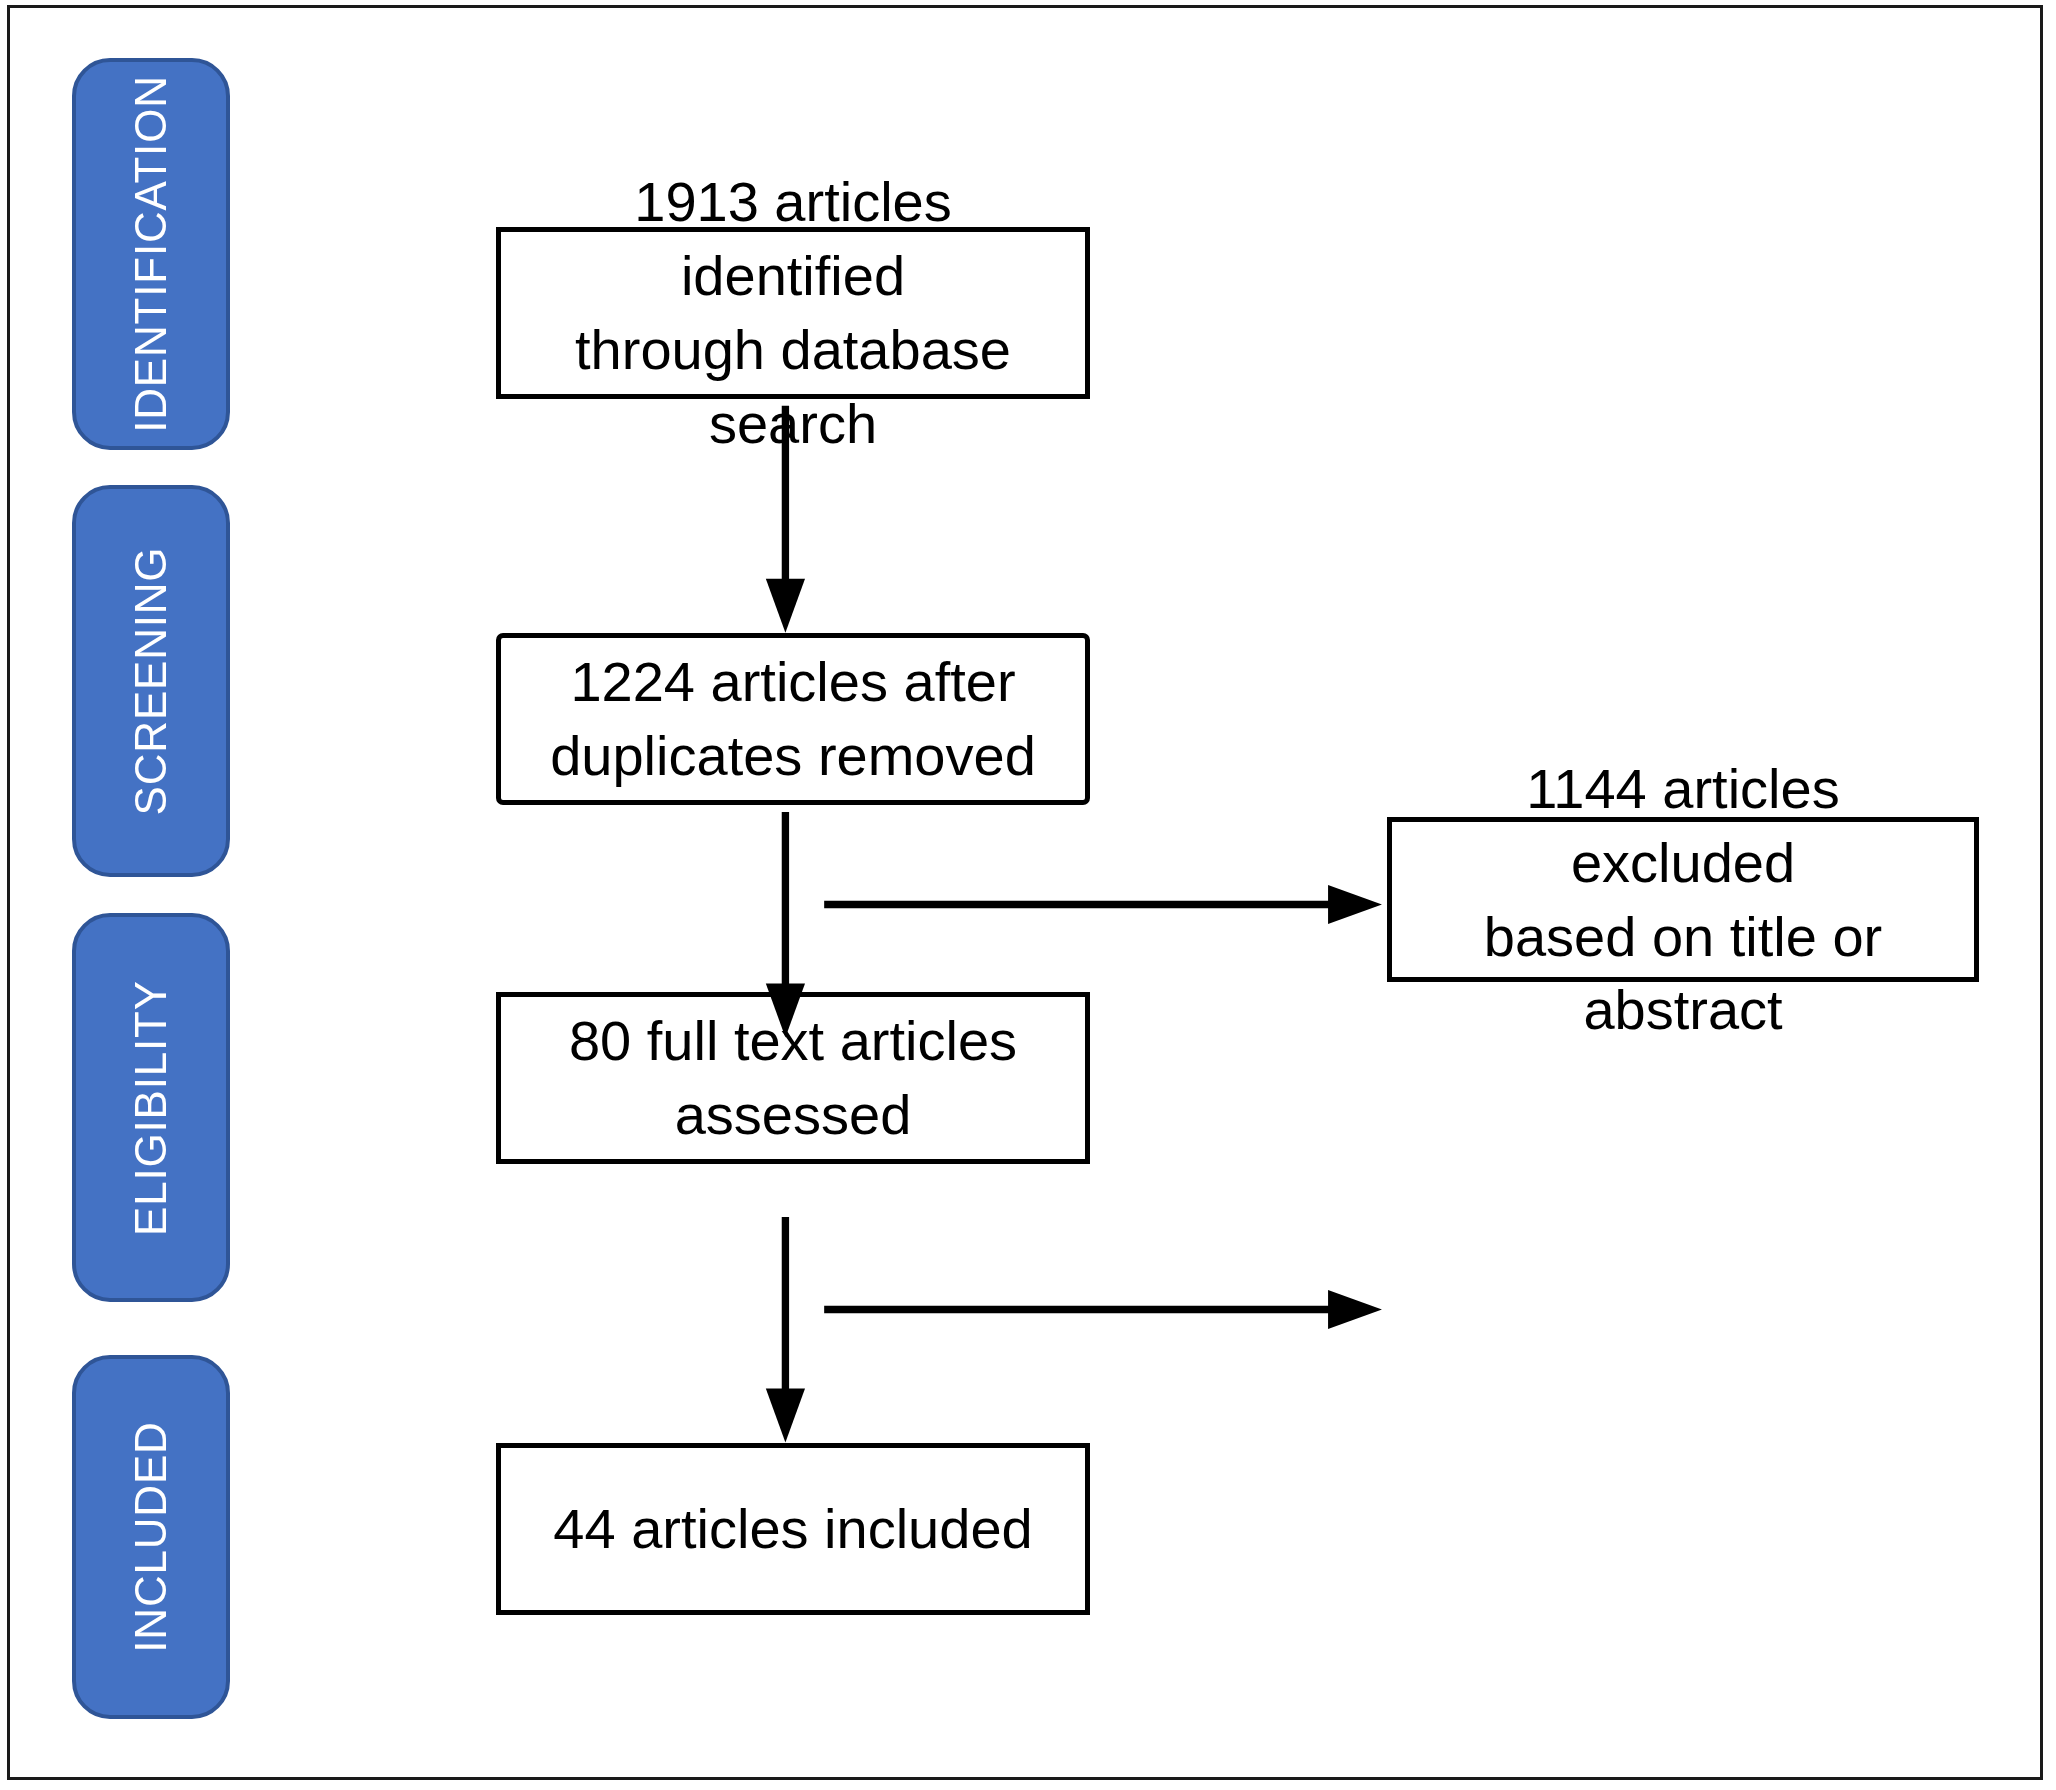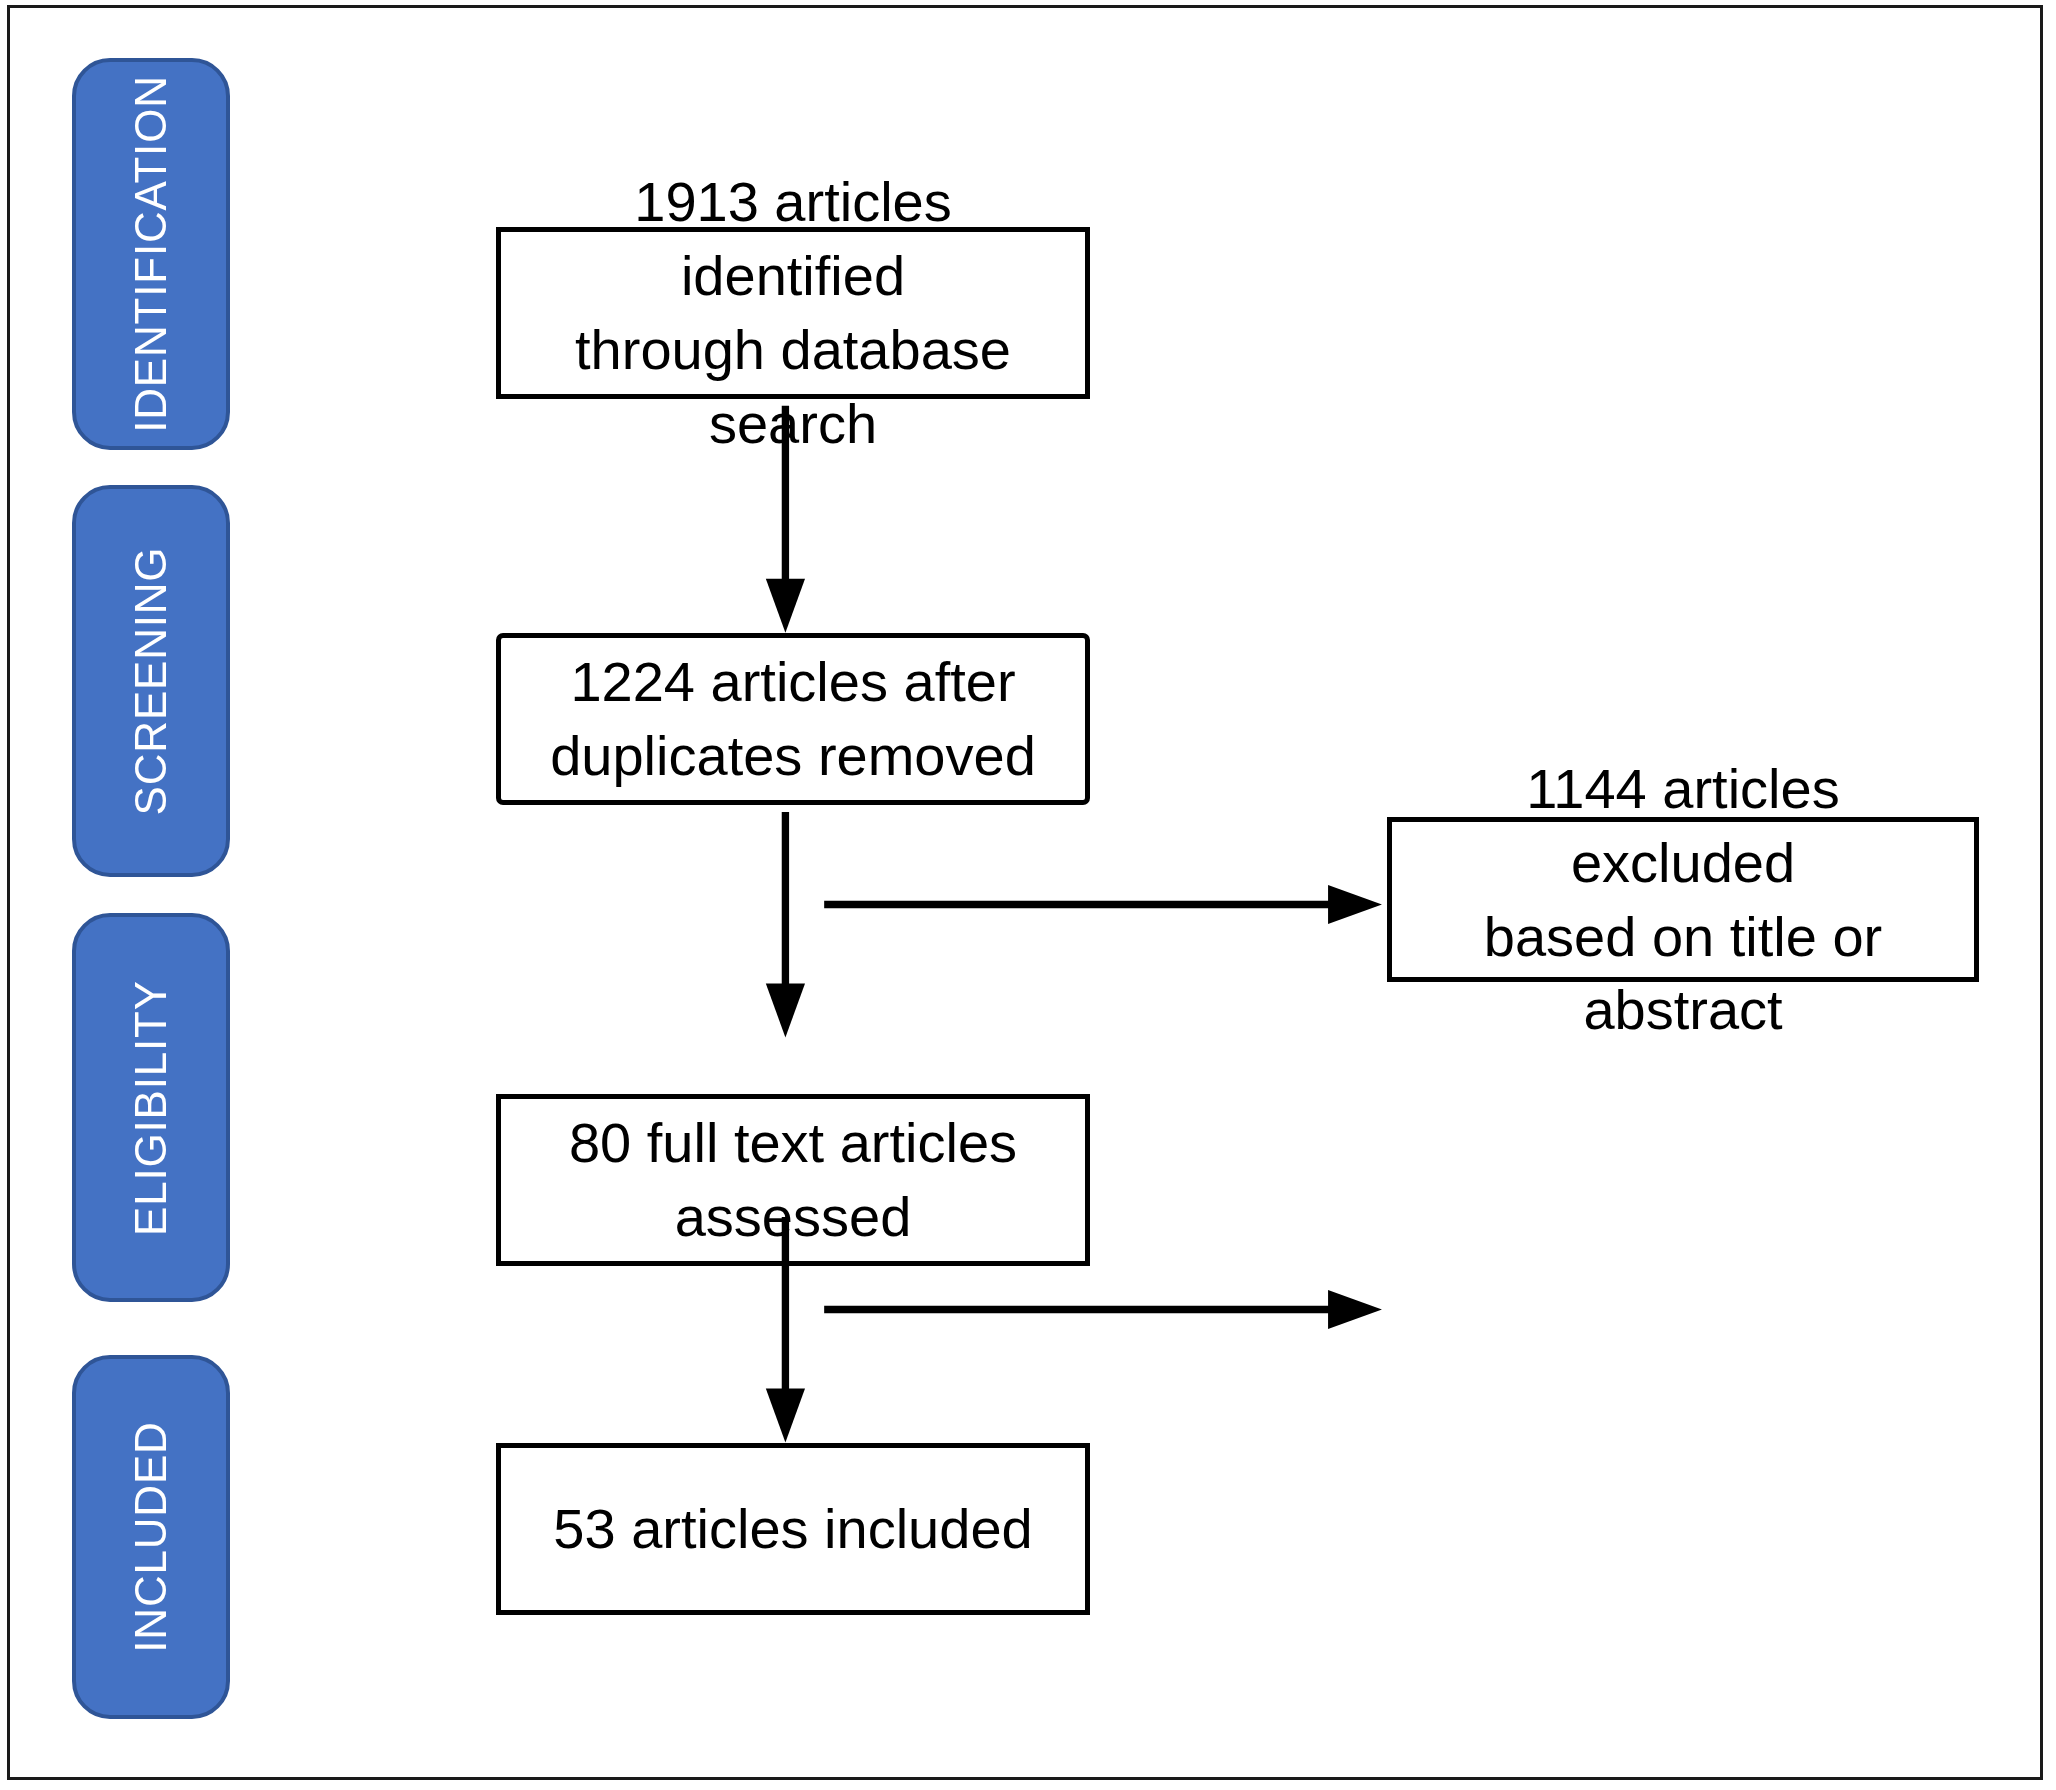--- a/index.html
+++ b/index.html
@@ -100,26 +100,26 @@
   <div class="flow-box" style="left:496px; top:227px; width:594px; height:172px;">
     <span class="box-text">1913 articles identified
 through database search</span>
   </div>
 
   <div class="flow-box" style="left:496px; top:633px; width:594px; height:172px;border-radius:7px;">
     <span class="box-text">1224 articles after
 duplicates removed</span>
   </div>
 
-  <div class="flow-box" style="left:496px; top:1094px; width:594px; height:172px;justify-content:flex-end;">
+  <div class="flow-box" style="left:496px; top:992px; width:594px; height:172px;justify-content:flex-end;">
     <span class="box-text">80 full text articles assessed</span>
   </div>
 
   <div class="flow-box" style="left:496px; top:1443px; width:594px; height:172px;">
-    <span class="box-text">53 articles included</span>
+    <span class="box-text">44 articles included</span>
   </div>
 
   <div class="flow-box" style="left:1387px; top:817px; width:592px; height:165px;">
     <span class="box-text">1144 articles excluded
 based on title or abstract</span>
   </div>
 
 
   <div class="connector" style="left:765px; top:405px; width:49px; height:235px;">
     <svg width="49" height="235" viewBox="0 0 60 286">

